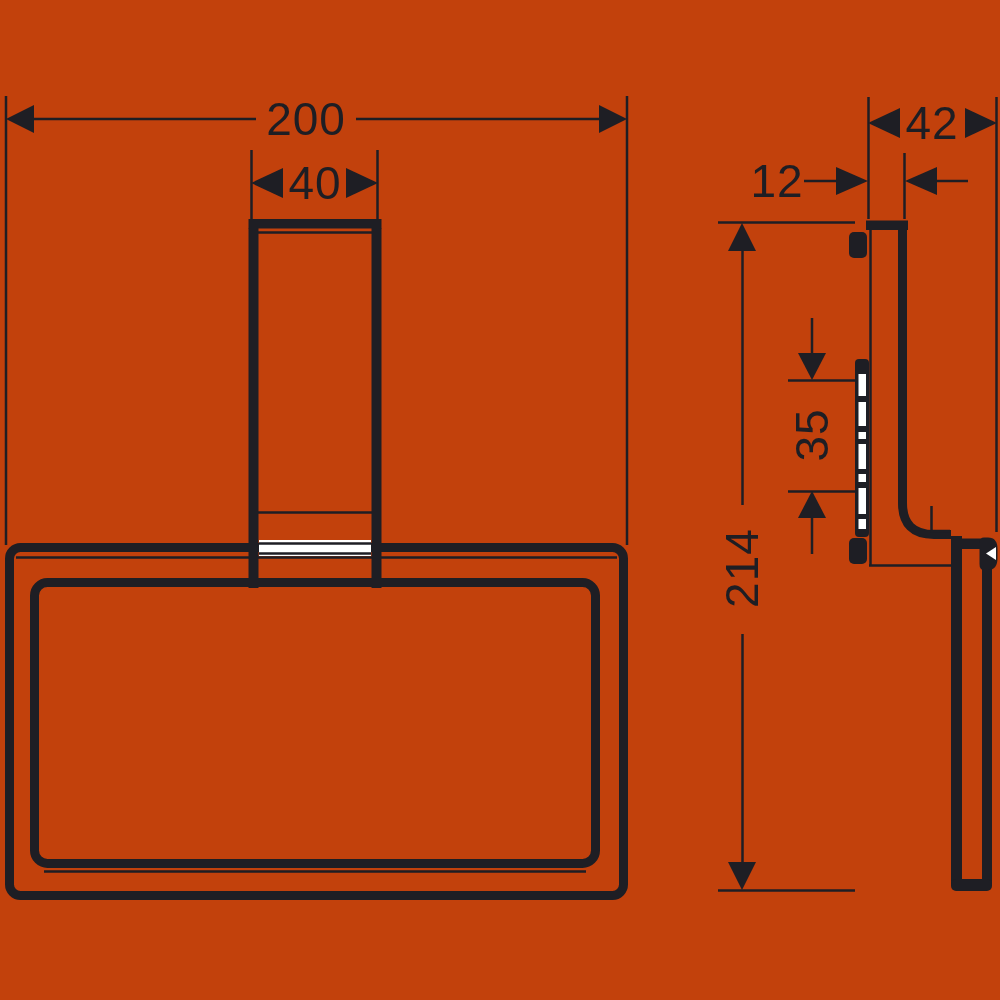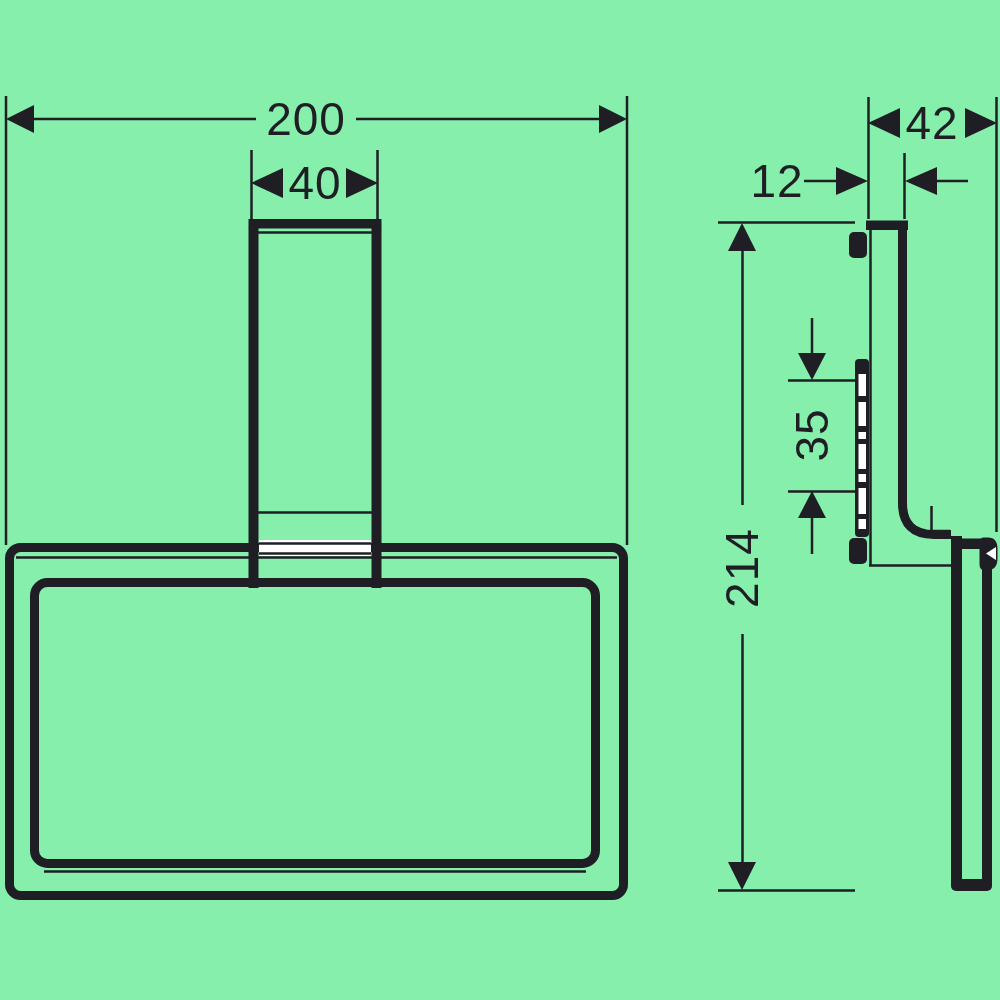--- a/index.html
+++ b/index.html
@@ -1,16 +1,16 @@
 <!DOCTYPE html>
 <html><head>
 <meta charset="utf-8">
 <style>
   html, body { margin: 0; padding: 0; background: #ffffff; }
-  .stage { width: 1000px; height: 1000px; position: relative; background: #86efac; }
+  .stage { width: 1000px; height: 1000px; position: relative; background: #c2410c; }
   svg { display: block; }
   .dim-text {
     font-family: "Liberation Sans", "DejaVu Sans", sans-serif;
     font-size: 46px;
     letter-spacing: 1px;
     fill: #1e1e24;
   }
   .thin  { stroke: #1e1e24; stroke-width: 2.5; fill: none; }
   .thick { stroke: #1e1e24; stroke-width: 9;   fill: none; }
   .ink   { fill: #1e1e24; stroke: none; }

